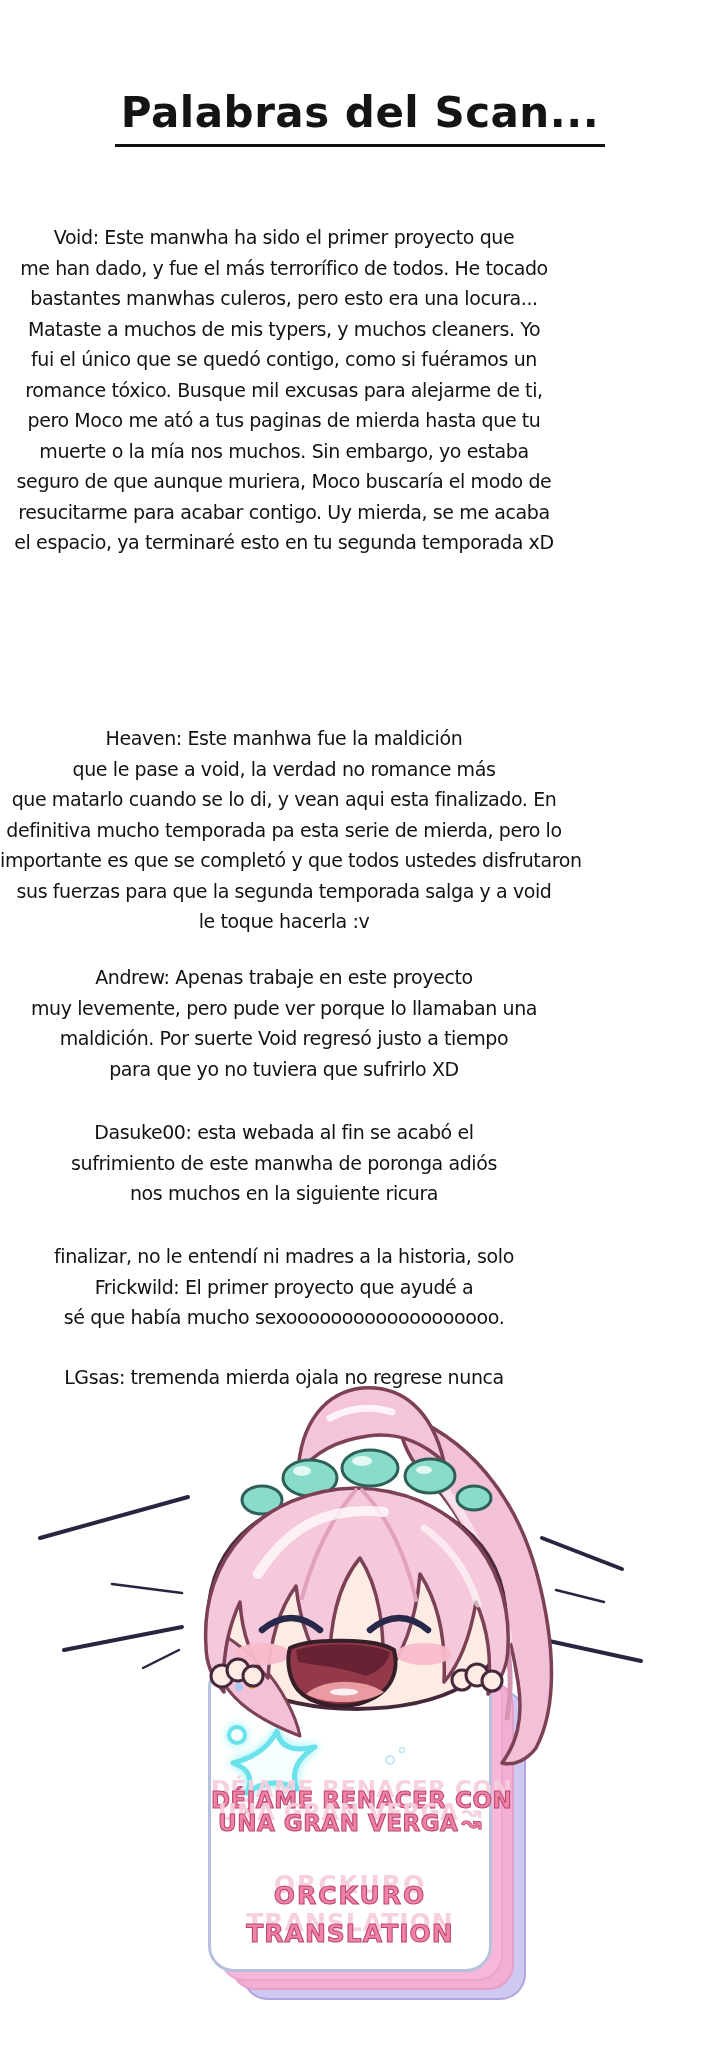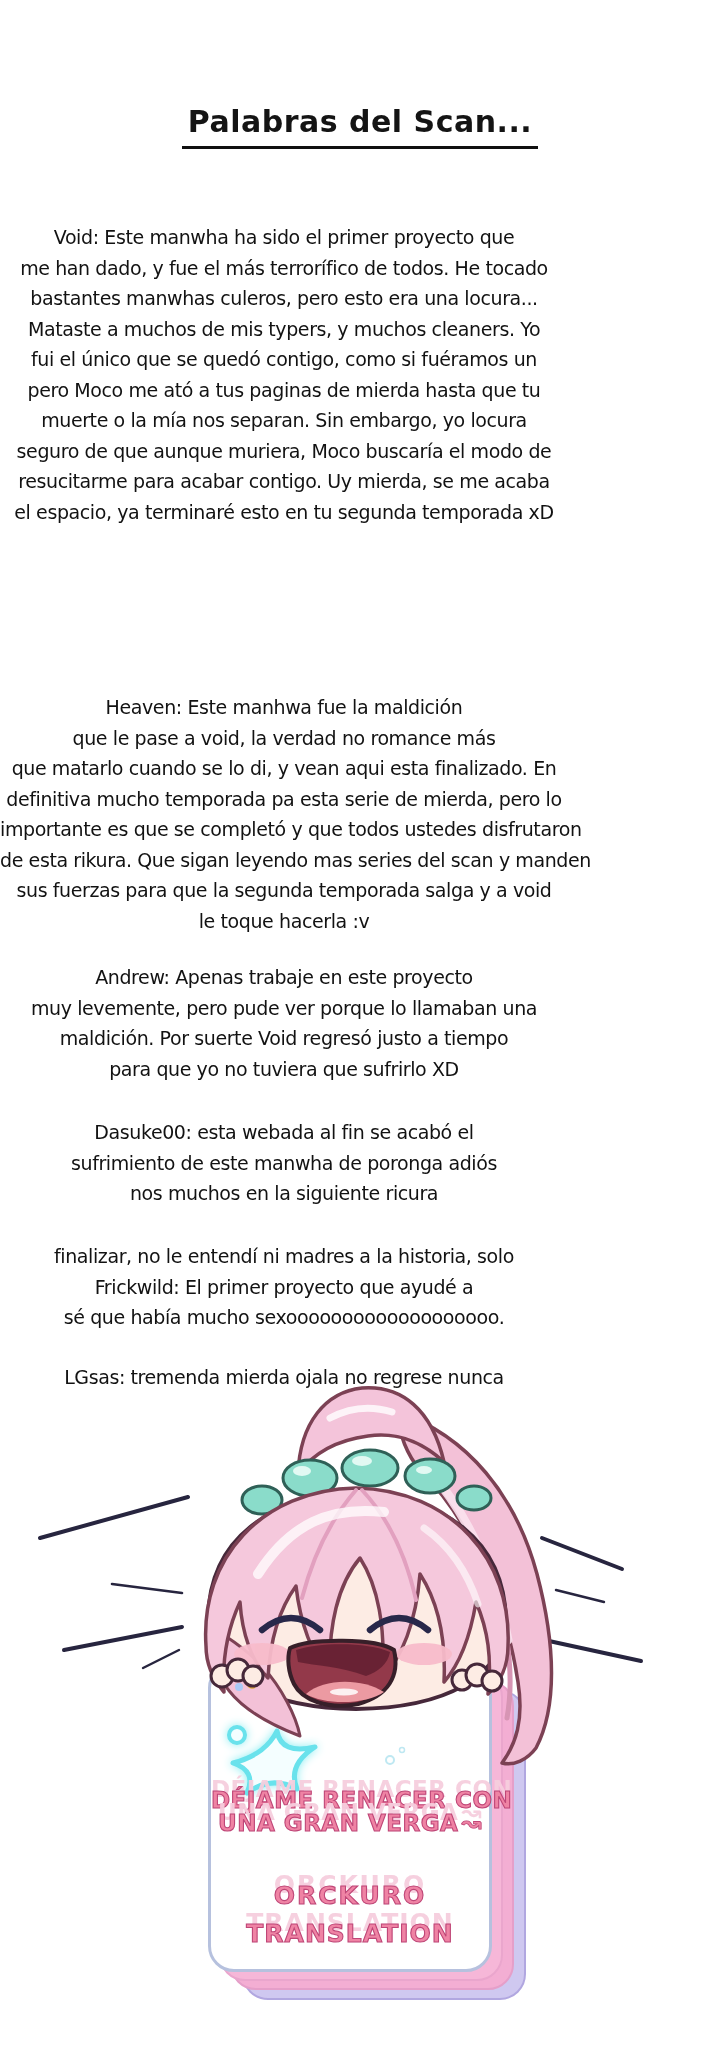--- a/index.html
+++ b/index.html
@@ -6,21 +6,21 @@
   body{
     width:720px;height:2066px;background:#ffffff;
     font-family:"DejaVu Sans", sans-serif;color:#141414;
     position:relative;overflow:hidden;
   }
   .page{position:absolute;inset:0;}
 
   
   .title-wrap{position:absolute;top:88px;left:0;width:720px;text-align:center;}
   .title-wrap h1{
-    display:inline-block;margin:16px;font-size:30px;font-weight:bold;
+    display:inline-block;margin:0;font-size:42px;font-weight:bold;
     letter-spacing:0.5px;border-bottom:3px solid #101010;padding:0 6px 7px 6px;
   }
 
   
   .credit{
     position:absolute;left:0;width:568px;text-align:center;
     font-size:19px;line-height:30.5px;letter-spacing:-0.4px;color:#121212;
   }
   .credit .t-line{white-space:pre;}
 
@@ -56,33 +56,33 @@
   <div class="title-wrap">
     <h1>Palabras del Scan...</h1>
   </div>
 
   <section class="credit" style="top:222px">
       <div class="t-line">Void: Este manwha ha sido el primer proyecto que</div>
       <div class="t-line">me han dado, y fue el más terrorífico de todos. He tocado</div>
       <div class="t-line">bastantes manwhas culeros, pero esto era una locura...</div>
       <div class="t-line">Mataste a muchos de mis typers, y muchos cleaners. Yo</div>
       <div class="t-line">fui el único que se quedó contigo, como si fuéramos un</div>
+      <div class="t-line">romance tóxico. Busque mil excusas para alejarme de ti,</div>
       <div class="t-line">pero Moco me ató a tus paginas de mierda hasta que tu</div>
-      <div class="t-line">muerte o la mía nos separan. Sin embargo, yo locura</div>
+      <div class="t-line">muerte o la mía nos muchos. Sin embargo, yo estaba</div>
       <div class="t-line">seguro de que aunque muriera, Moco buscaría el modo de</div>
       <div class="t-line">resucitarme para acabar contigo. Uy mierda, se me acaba</div>
       <div class="t-line">el espacio, ya terminaré esto en tu segunda temporada xD</div>
     </section>
-  <section class="credit" style="top:692px">
+  <section class="credit" style="top:723px">
       <div class="t-line">Heaven: Este manhwa fue la maldición</div>
       <div class="t-line">que le pase a void, la verdad no romance más</div>
       <div class="t-line">que matarlo cuando se lo di, y vean aqui esta finalizado. En</div>
       <div class="t-line">definitiva mucho temporada pa esta serie de mierda, pero lo</div>
       <div class="t-line">importante es que se completó y que todos ustedes disfrutaron</div>
-      <div class="t-line">de esta rikura. Que sigan leyendo mas series del scan y manden</div>
       <div class="t-line">sus fuerzas para que la segunda temporada salga y a void</div>
       <div class="t-line">le toque hacerla :v</div>
     </section>
   <section class="credit" style="top:962px">
       <div class="t-line">Andrew: Apenas trabaje en este proyecto</div>
       <div class="t-line">muy levemente, pero pude ver porque lo llamaban una</div>
       <div class="t-line">maldición. Por suerte Void regresó justo a tiempo</div>
       <div class="t-line">para que yo no tuviera que sufrirlo XD</div>
     </section>
   <section class="credit" style="top:1117px">

